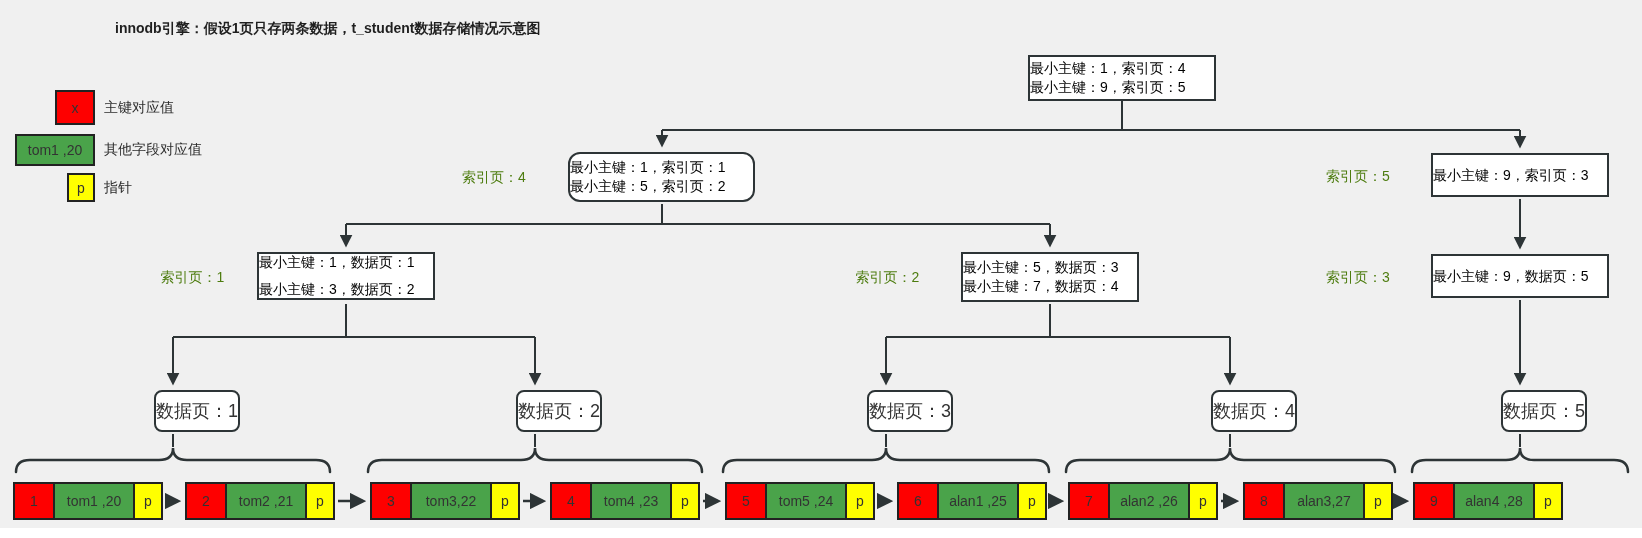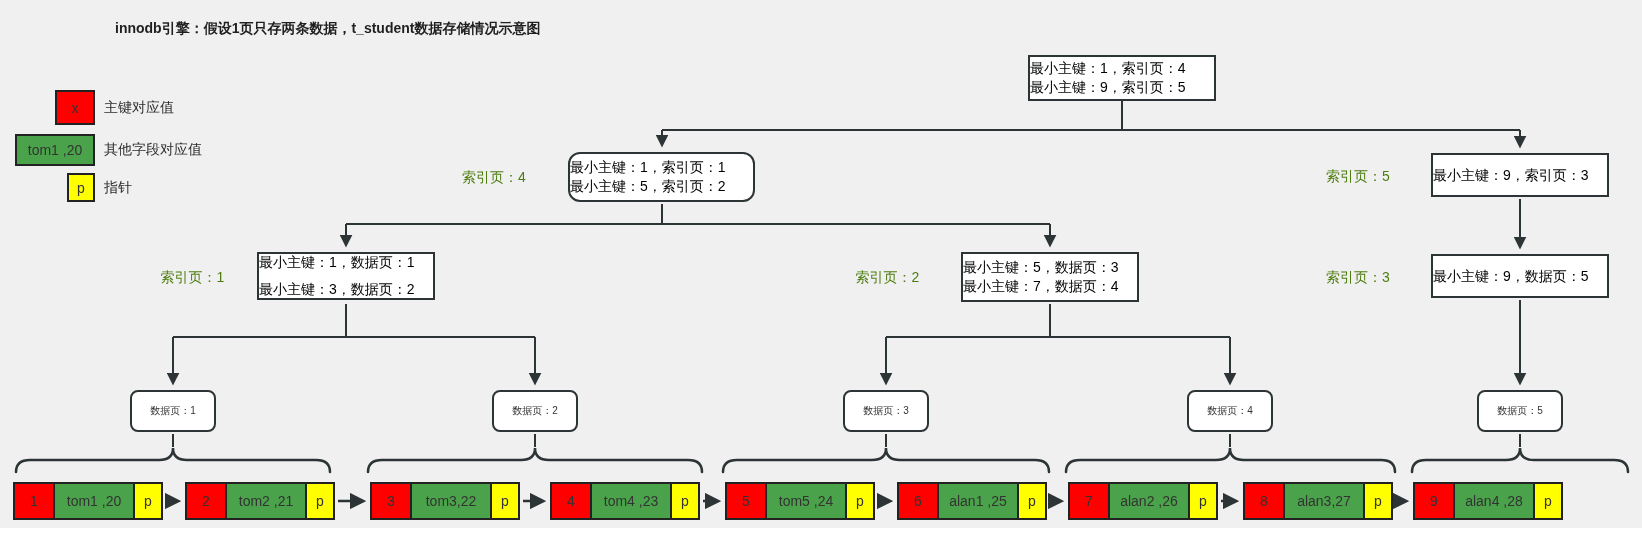--- a/index.html
+++ b/index.html
@@ -60,21 +60,21 @@
   .node-label.lidx4{left:440px;top:169px;width:108px;}
   .node-label.lidx5{left:1300px;top:168px;width:116px;}
   .node-label.lidx1{left:140px;top:269px;width:105px;}
   .node-label.lidx2{left:835px;top:269px;width:105px;}
   .node-label.lidx3{left:1300px;top:269px;width:116px;}
 
   .datapage{
     position:absolute;top:390px;width:86px;height:42px;
     background:#fff;border:2.5px solid var(--line);border-radius:8px;
     display:flex;align-items:center;justify-content:center;
-    font-size:10px;color:#333;white-space:nowrap;
+    font-size:18px;color:#333;white-space:nowrap;margin-left:24px;
   }
   .datapage.d1{left:130px;}
   .datapage.d2{left:492px;}
   .datapage.d3{left:843px;}
   .datapage.d4{left:1187px;}
   .datapage.d5{left:1477px;}
 
   
   .record{
     position:absolute;top:482px;height:38px;display:flex;

